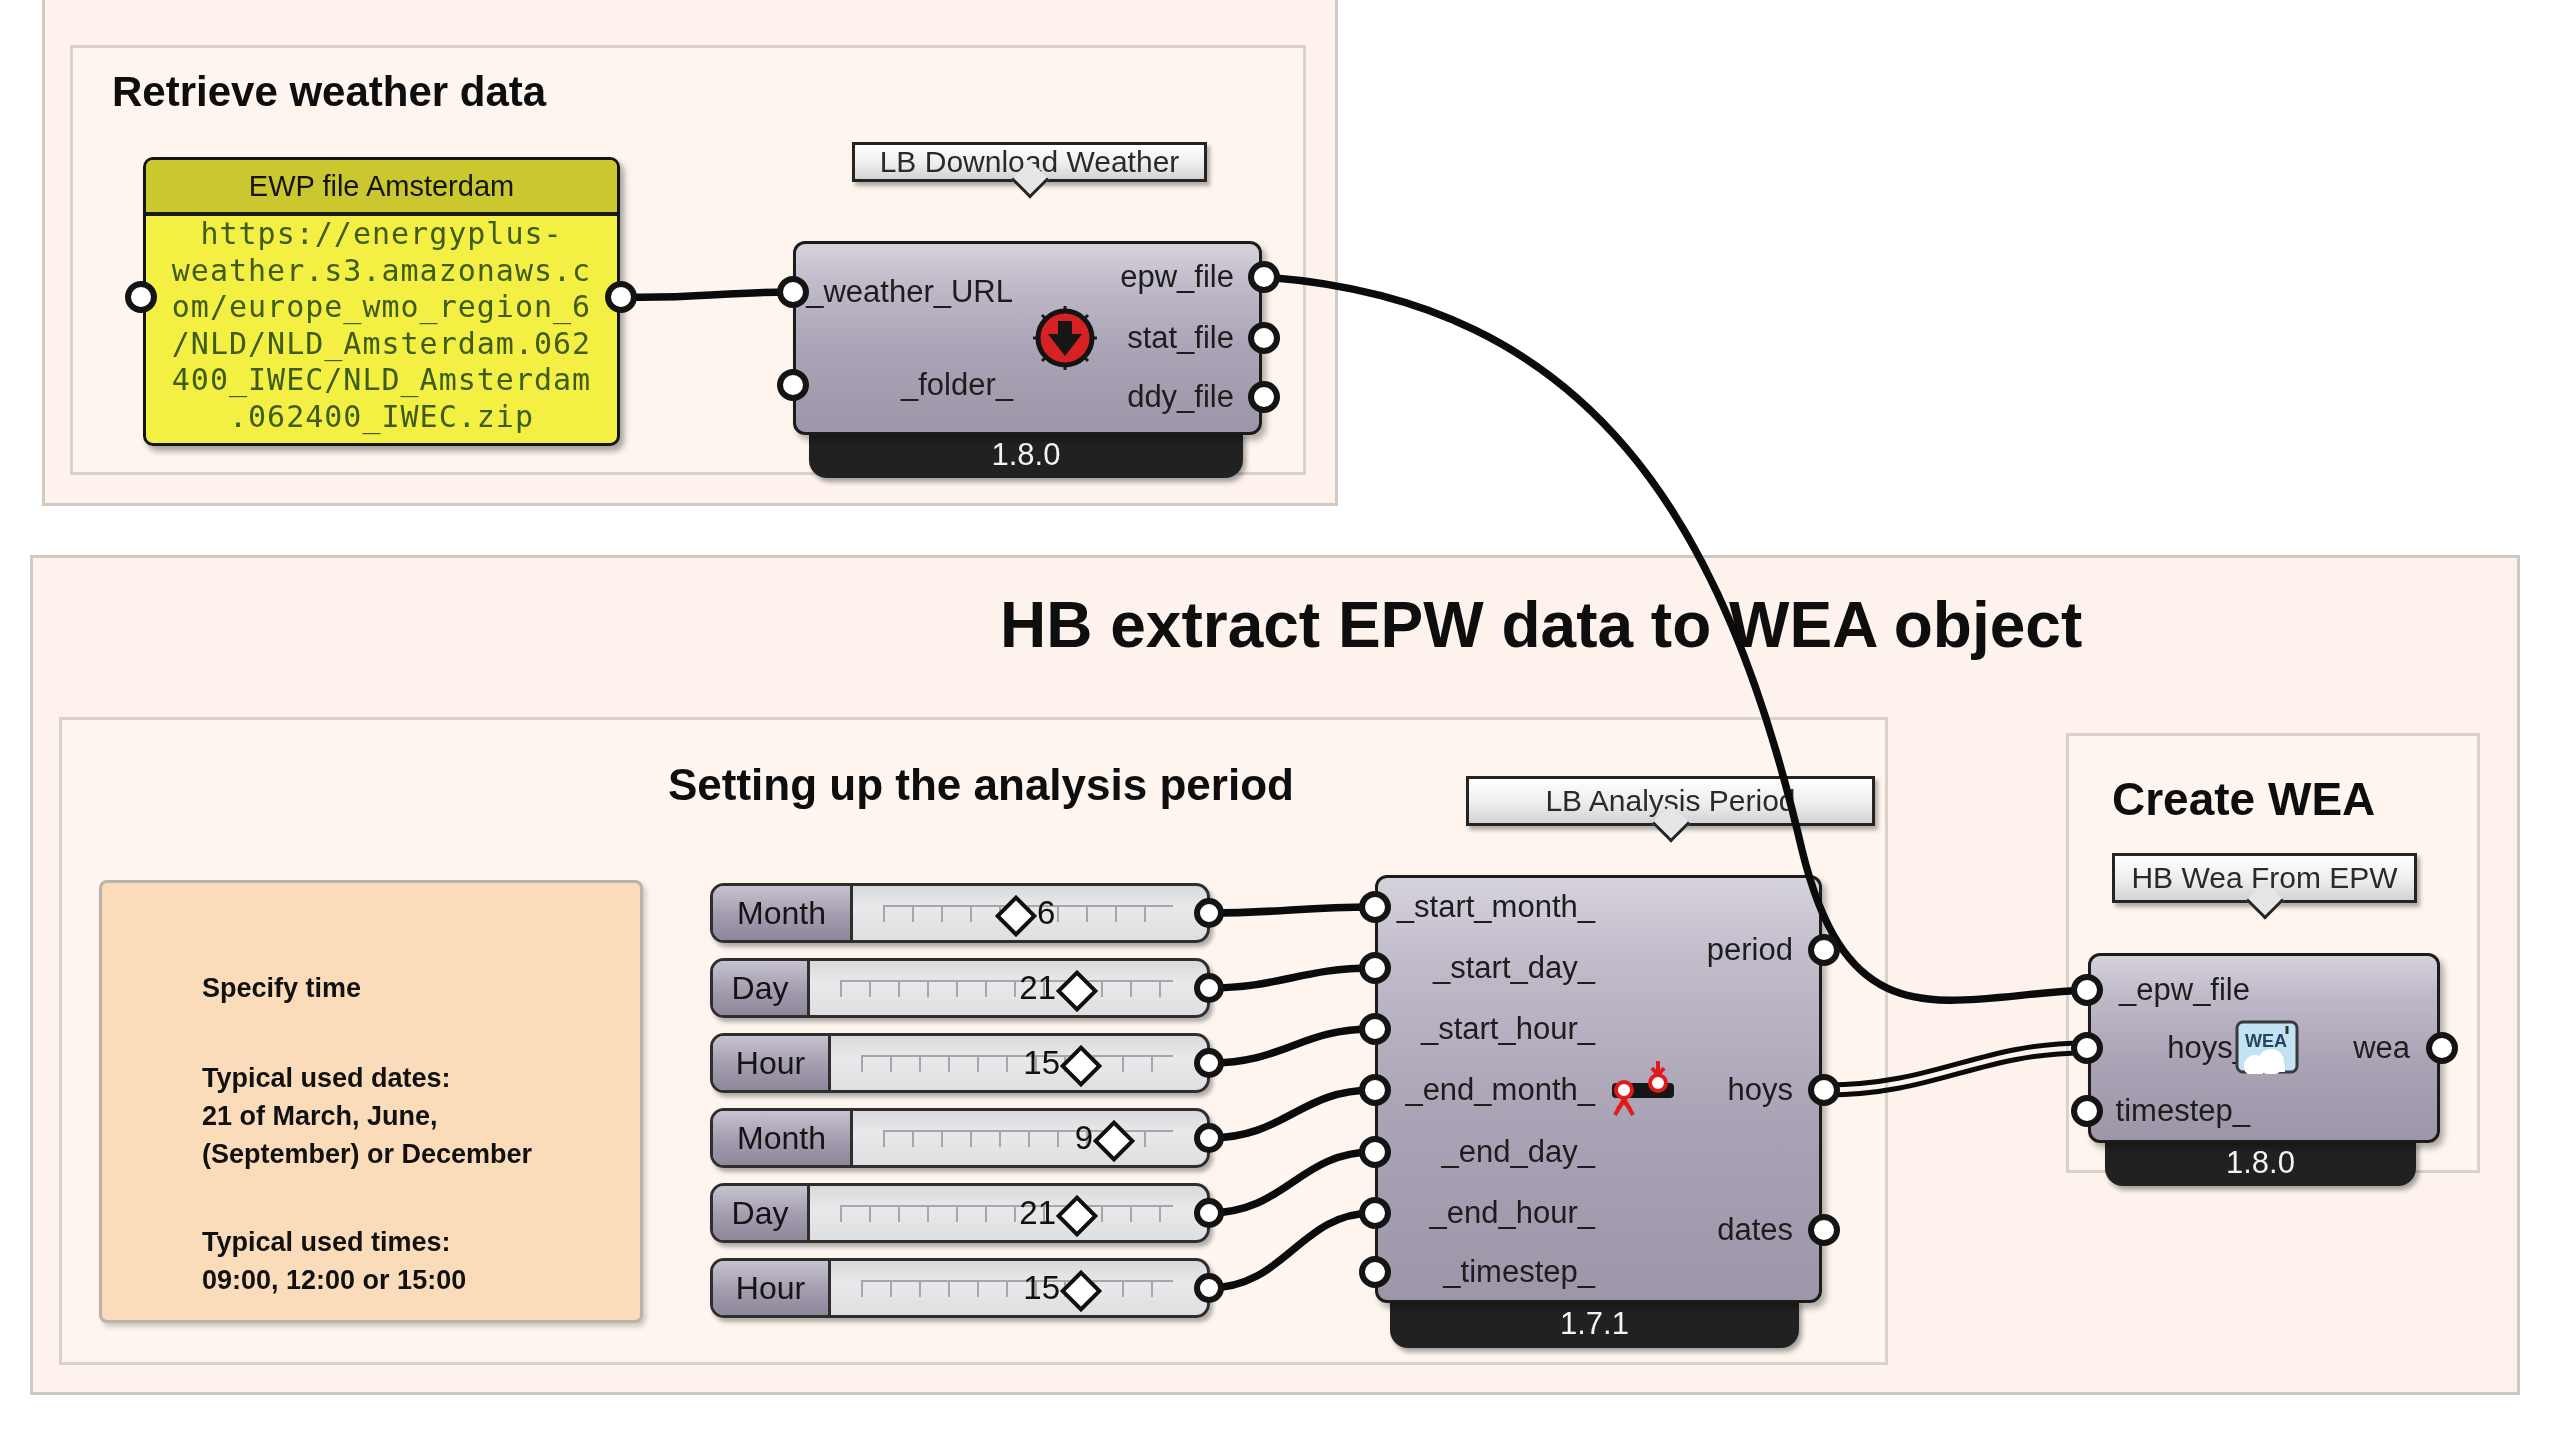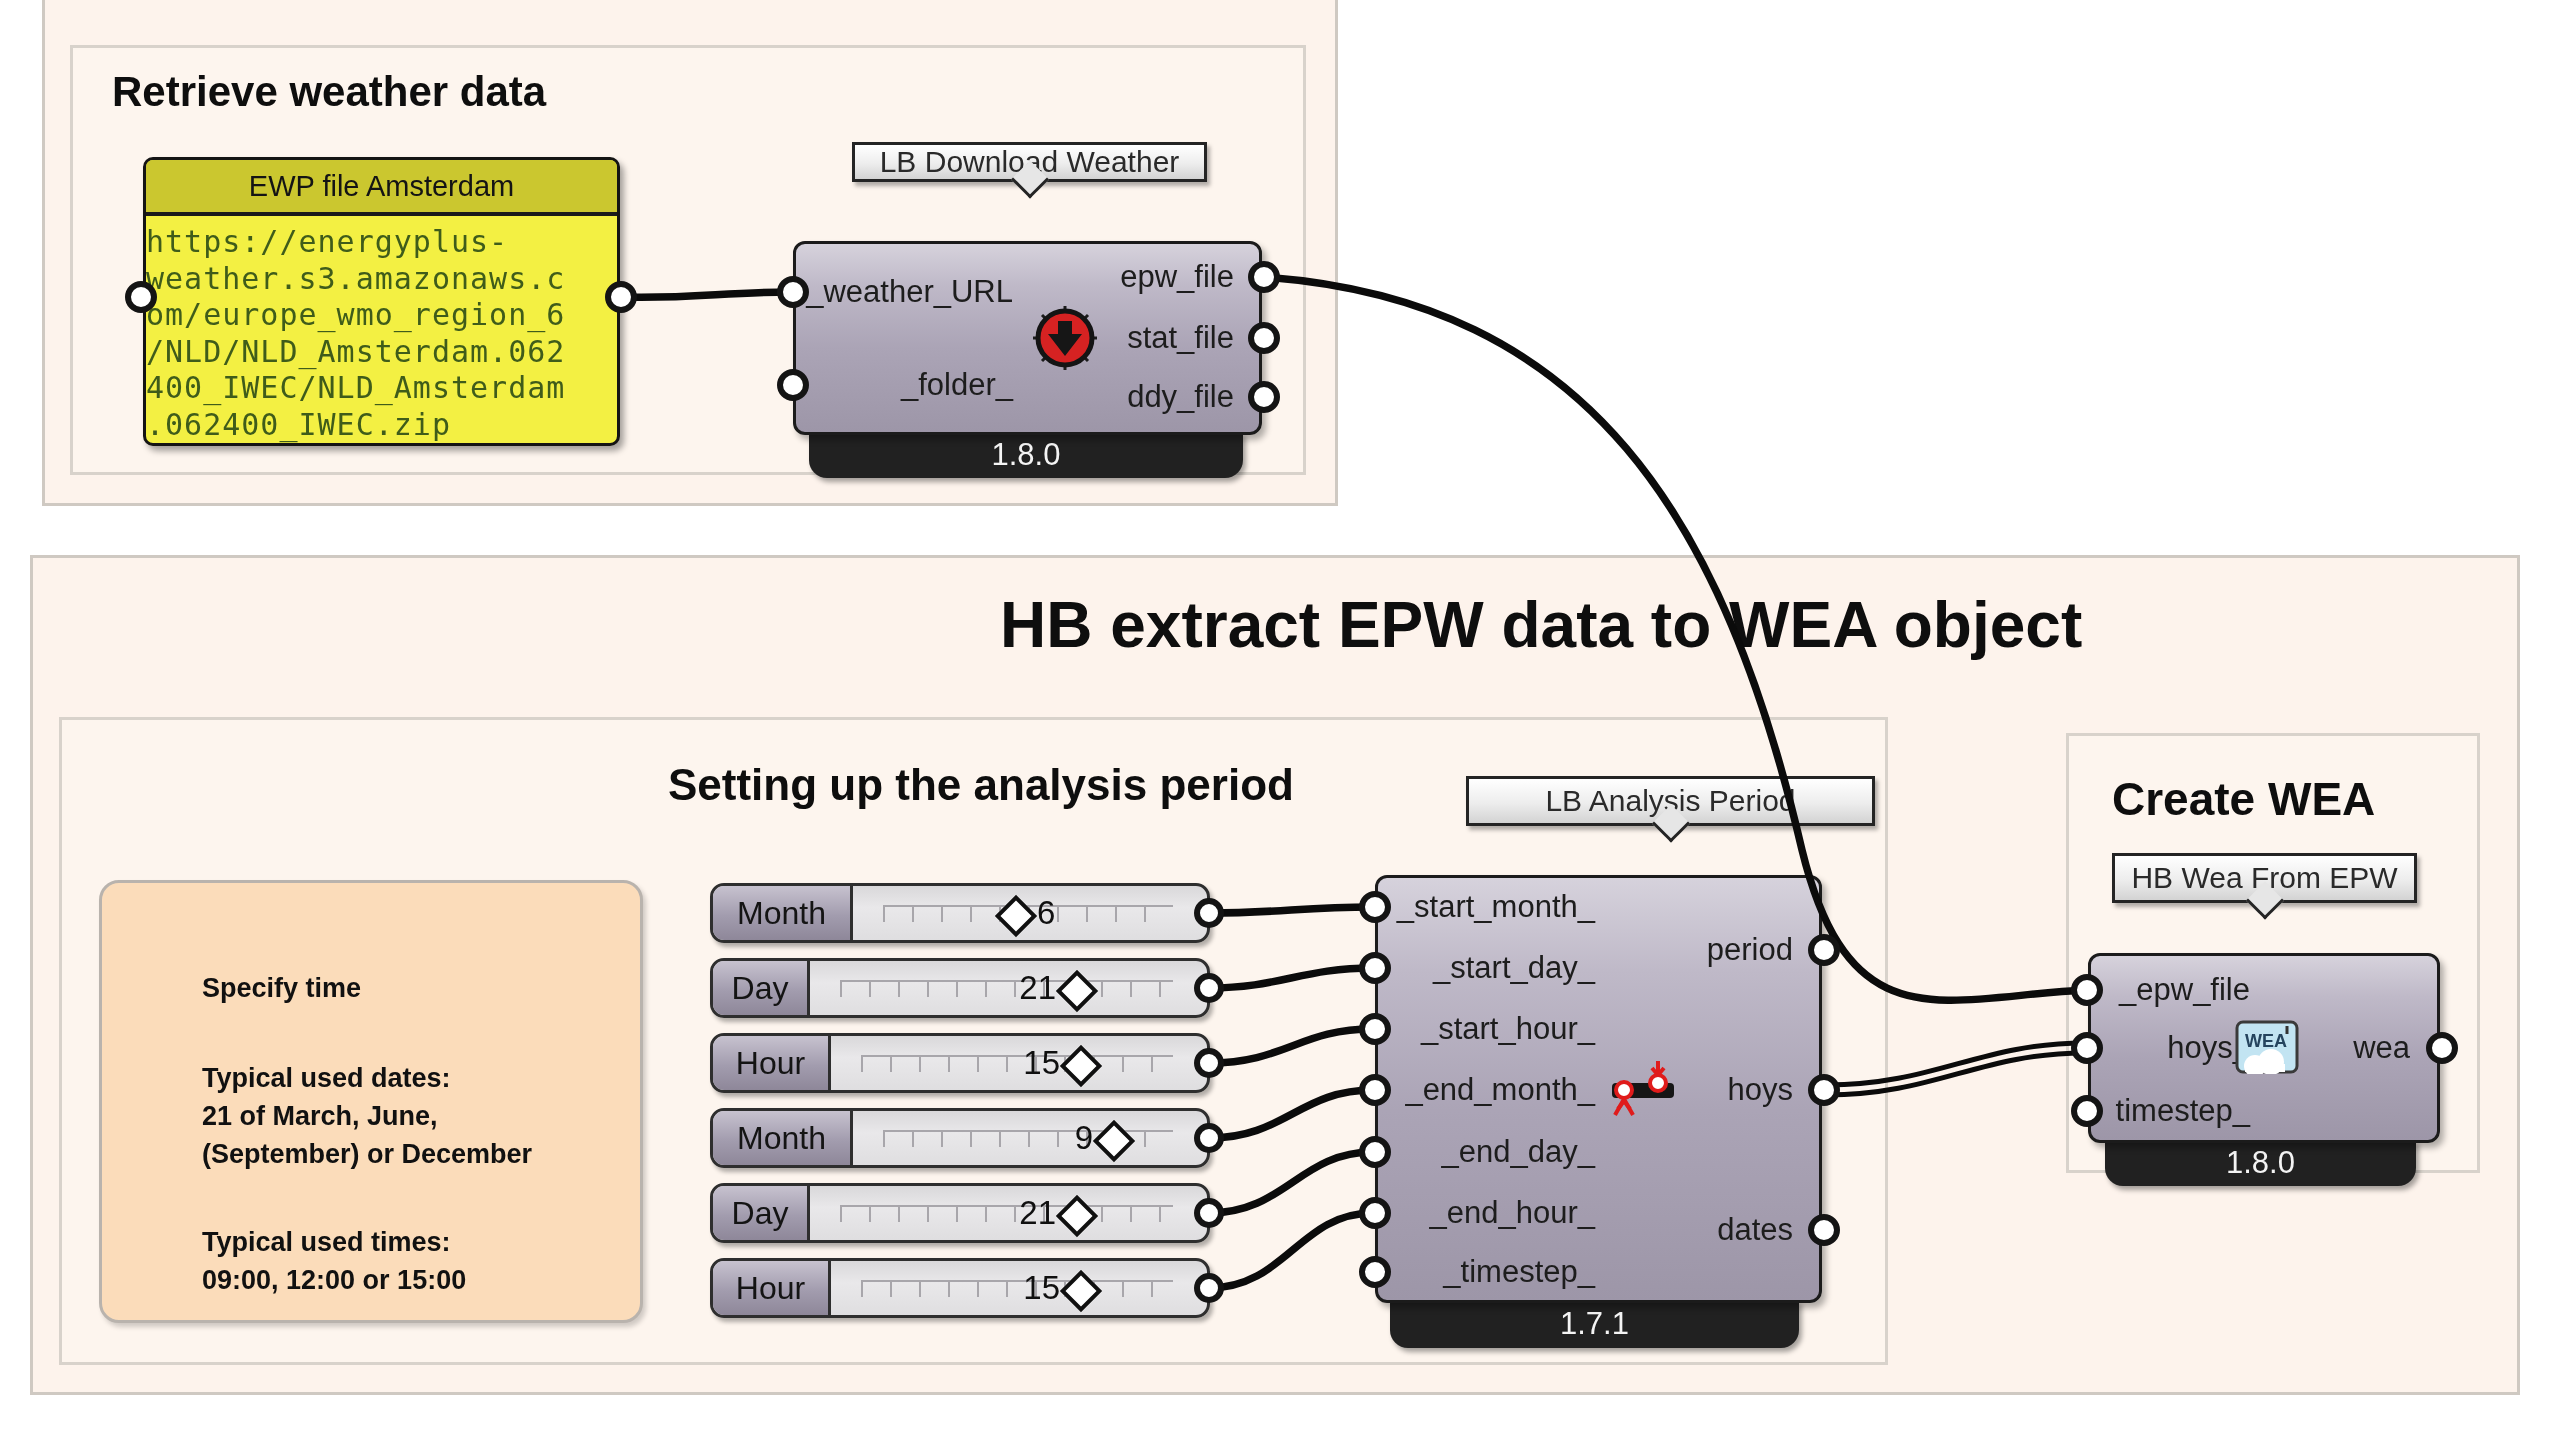--- a/index.html
+++ b/index.html
@@ -8,33 +8,33 @@
 
   
   .group{position:absolute;background:var(--group-fill,#fdf3ec);
          border:3px solid var(--group-border,#cfc9c2);box-sizing:border-box;}
   .group.inner{background:var(--inner-group-fill,#fdf5ee);
                border-color:var(--inner-group-border,#d8d2cb);}
   .gtitle{position:absolute;font-weight:bold;color:#0e0e0e;white-space:nowrap;}
 
   
   .note{position:absolute;background:var(--note-fill,#fbdcba);
-        border:3px solid var(--note-border,#b9b3ad);border-radius:20px;
+        border:3px solid var(--note-border,#b9b3ad);border-radius:8px;
         box-sizing:border-box;box-shadow:3px 4px 5px rgba(0,0,0,.18);}
   .note-text{position:absolute;left:100px;top:86px;width:400px;
              font-size:27px;font-weight:600;line-height:38px;color:#111;}
   .note-text .blk{margin:0;}
 
   
   .panel{position:absolute;border:3px solid #141414;border-radius:10px;box-sizing:border-box;
          background:var(--panel-yellow,#f3f043);box-shadow:4px 5px 6px rgba(0,0,0,.35);overflow:hidden;}
   .panel-header{height:52px;background:var(--panel-yellow-header,#cbc72f);
                 border-bottom:4px solid #1a1a1a;display:flex;align-items:center;justify-content:center;
                 font-size:29px;color:#141414;}
-  .panel-body{padding-top:8px;text-align:left;font-family:"DejaVu Sans Mono",monospace;
+  .panel-body{padding-top:0;text-align:center;font-family:"DejaVu Sans Mono",monospace;
               font-size:30px;letter-spacing:1px;line-height:36.5px;
               color:var(--panel-text-green,#3f5c1a);}
 
   
   .tag{position:absolute;background:linear-gradient(180deg,#ffffff 0%,#ededed 55%,#d3d3d3 100%);
        border:3px solid #242424;box-sizing:border-box;display:flex;align-items:center;justify-content:center;
        font-size:30px;color:#2a2a2a;box-shadow:3px 4px 4px rgba(0,0,0,.3);white-space:nowrap;}
   .tag .tip{position:absolute;left:50%;bottom:-14px;width:24px;height:24px;background:#e6e6e6;
             border-right:3px solid #242424;border-bottom:3px solid #242424;
             transform:translateX(-50%) rotate(45deg);}

